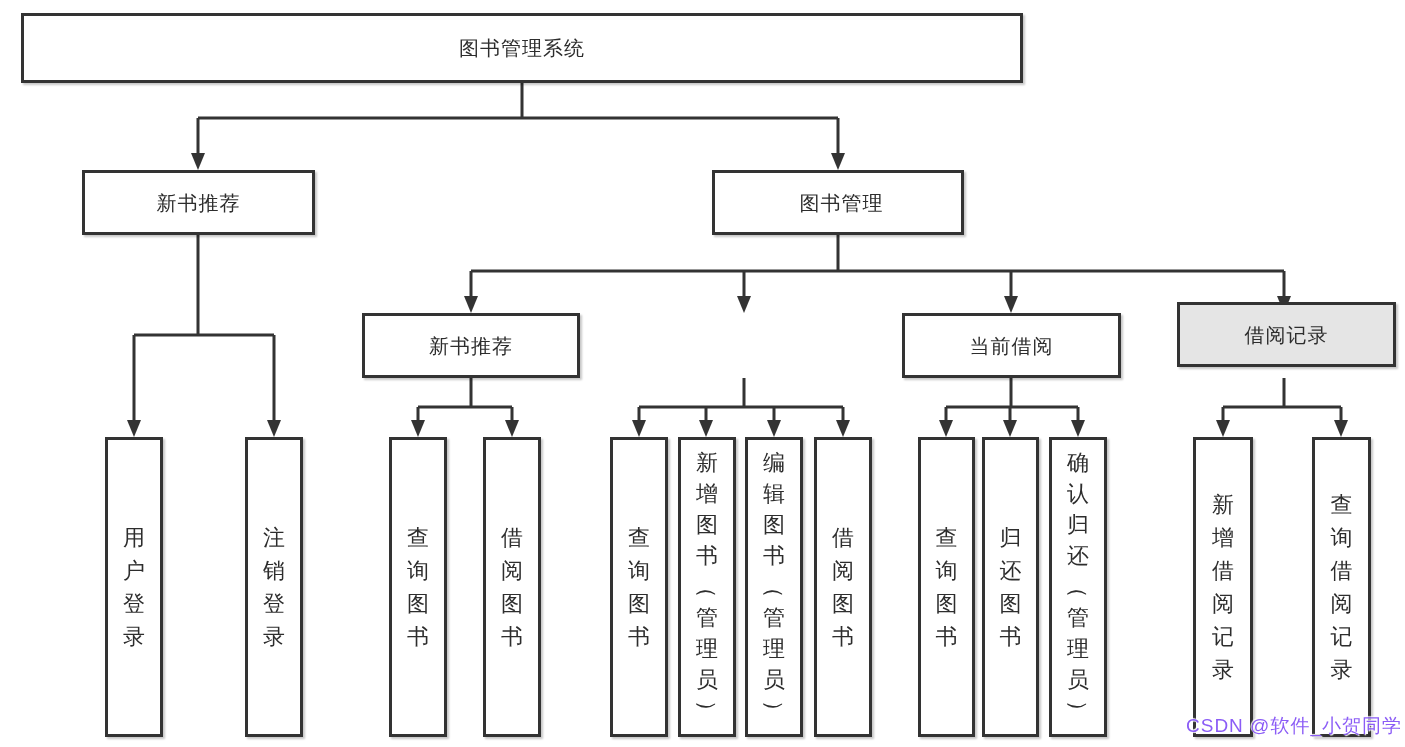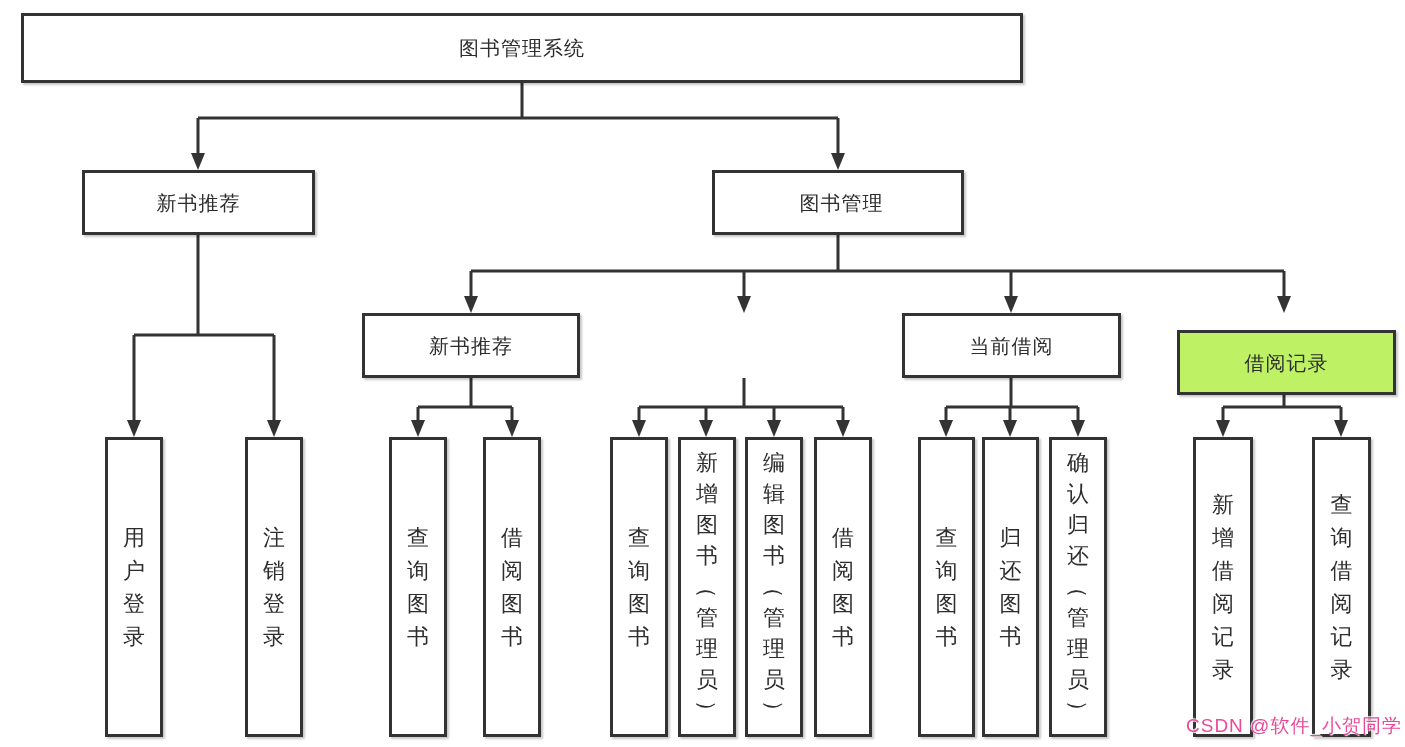--- a/index.html
+++ b/index.html
@@ -116,21 +116,21 @@
   <div class="box" style="left: 712px; top: 170px; width: 252px; height: 65px; border-color: rgb(51, 51, 51); background: rgb(255, 255, 255); padding-left: 7px;">
     <span class="hlabel">图书管理</span>
   </div>
 
   <div class="box" style="left: 362px; top: 313px; width: 218px; height: 65px; border-color: rgb(51, 51, 51); background: rgb(255, 255, 255);">
     <span class="hlabel">新书推荐</span>
   </div>
   <div class="box" style="left: 902px; top: 313px; width: 219px; height: 65px; border-color: rgb(51, 51, 51); background: rgb(255, 255, 255);">
     <span class="hlabel">当前借阅</span>
   </div>
-  <div class="box" style="left: 1177px; top: 330px; width: 219px; height: 65px; border-color: rgb(51, 51, 51); background: #bef264;">
+  <div class="box" style="left: 1177px; top: 302px; width: 219px; height: 65px; border-color: rgb(51, 51, 51); background: #e5e5e5;">
     <span class="hlabel">借阅记录</span>
   </div>
 
   <div class="box" style="left: 105px; top: 437px; width: 58px; height: 300px; border-color: rgb(51, 51, 51); background: rgb(255, 255, 255);">
     <div class="vtext">
         <span>用</span>
         <span>户</span>
         <span>登</span>
         <span>录</span>
       </div>
@@ -248,14 +248,14 @@
     <div class="vtext">
         <span>查</span>
         <span>询</span>
         <span>借</span>
         <span>阅</span>
         <span>记</span>
         <span>录</span>
       </div>
   </div>
 
-  <div class="watermark" style="color: #ec4899;">CSDN @软件_小贺同学</div>
+  <div class="watermark" style="color: #8b5cf6;">CSDN @软件_小贺同学</div>
 </div>
 
 </body></html>

